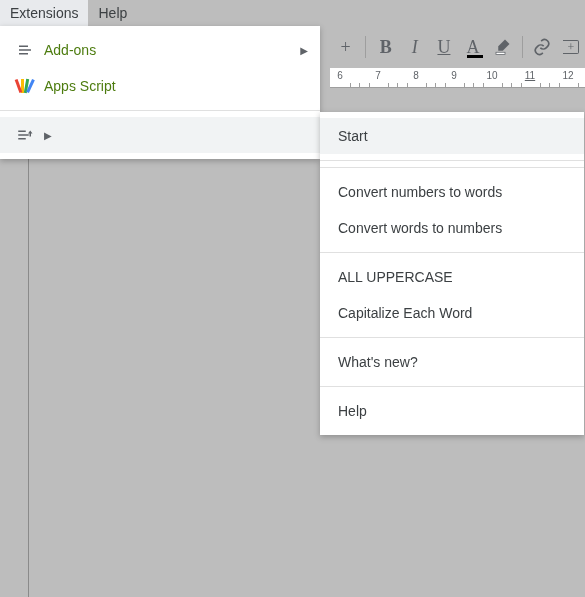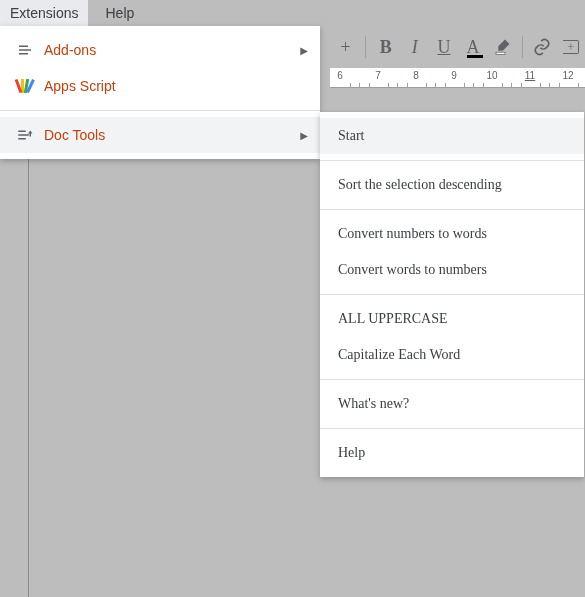--- a/index.html
+++ b/index.html
@@ -11,21 +11,20 @@
     height: 597px;
     overflow: hidden;
     position: relative;
     color: #3c4043;
   }
   .menubar {
     display: flex;
     background: #bdbdbd;
     height: 26px;
     align-items: stretch;
-    gap: 7px;
   }
   .menubar-item {
     padding: 0 10px;
     display: flex;
     align-items: center;
     font-size: 14px;
     color: #3c4043;
     cursor: pointer;
   }
   .menubar-item.active {
@@ -118,21 +117,21 @@
   .dd-item.highlight { background: #f1f3f4; }
   .dd-icon {
     width: 26px;
     height: 20px;
     display: flex;
     align-items: center;
     justify-content: center;
     margin-right: 6px;
     color: #5f6368;
   }
-  .dd-label { flex: 1; font-size: 14px; color: #c2410c; }
+  .dd-label { flex: 1; font-size: 14px; color: #4d7c0f; }
   .dd-arrow {
     font-size: 10px;
     color: #5f6368;
   }
   .dd-sep {
     height: 1px;
     background: #e0e0e0;
     margin: 6px 0;
   }
   .submenu {
@@ -146,21 +145,20 @@
     z-index: 11;
   }
   .sub-item {
     display: flex;
     align-items: center;
     height: 36px;
     padding: 0 18px;
     cursor: pointer;
     font-size: 14px;
     color: #3c4043;
-    font-family: Liberation Serif, serif;
   }
   .sub-item.highlight { background: #f1f3f4; }
   .sub-sep {
     height: 1px;
     background: #e0e0e0;
     margin: 6px 0;
   }
   
   .addons-svg, .docsort-svg { width: 18px; height: 18px; }
   .colorful { display:flex; }
@@ -275,33 +273,29 @@
     <span class="dd-label">Apps Script</span>
   </div>
   <div class="dd-sep"></div>
   <div class="dd-item highlight">
     <span class="dd-icon">
       <svg class="docsort-svg" viewBox="0 0 24 24">
         <path fill="#5f6368" d="M3 6h10v2H3zM3 11h14v2H3zM3 16h10v2H3z"></path>
         <path fill="#5f6368" d="M19 6l3 4h-2v4h-2v-4h-2z"></path>
       </svg>
     </span>
-    <span class="dd-label">Doc Tools</span>
     <span class="dd-arrow">▶</span>
   </div>
 </div>
 
 <div class="submenu" id="submenu">
     <div class="sub-item highlight">
       <span>Start</span>
     </div>
     <div class="sub-sep"></div>
-    <div class="sub-item">
-      <span>Sort the selection descending</span>
-    </div>
     <div class="sub-sep"></div>
     <div class="sub-item">
       <span>Convert numbers to words</span>
     </div>
     <div class="sub-item">
       <span>Convert words to numbers</span>
     </div>
     <div class="sub-sep"></div>
     <div class="sub-item">
       <span>ALL UPPERCASE</span>

